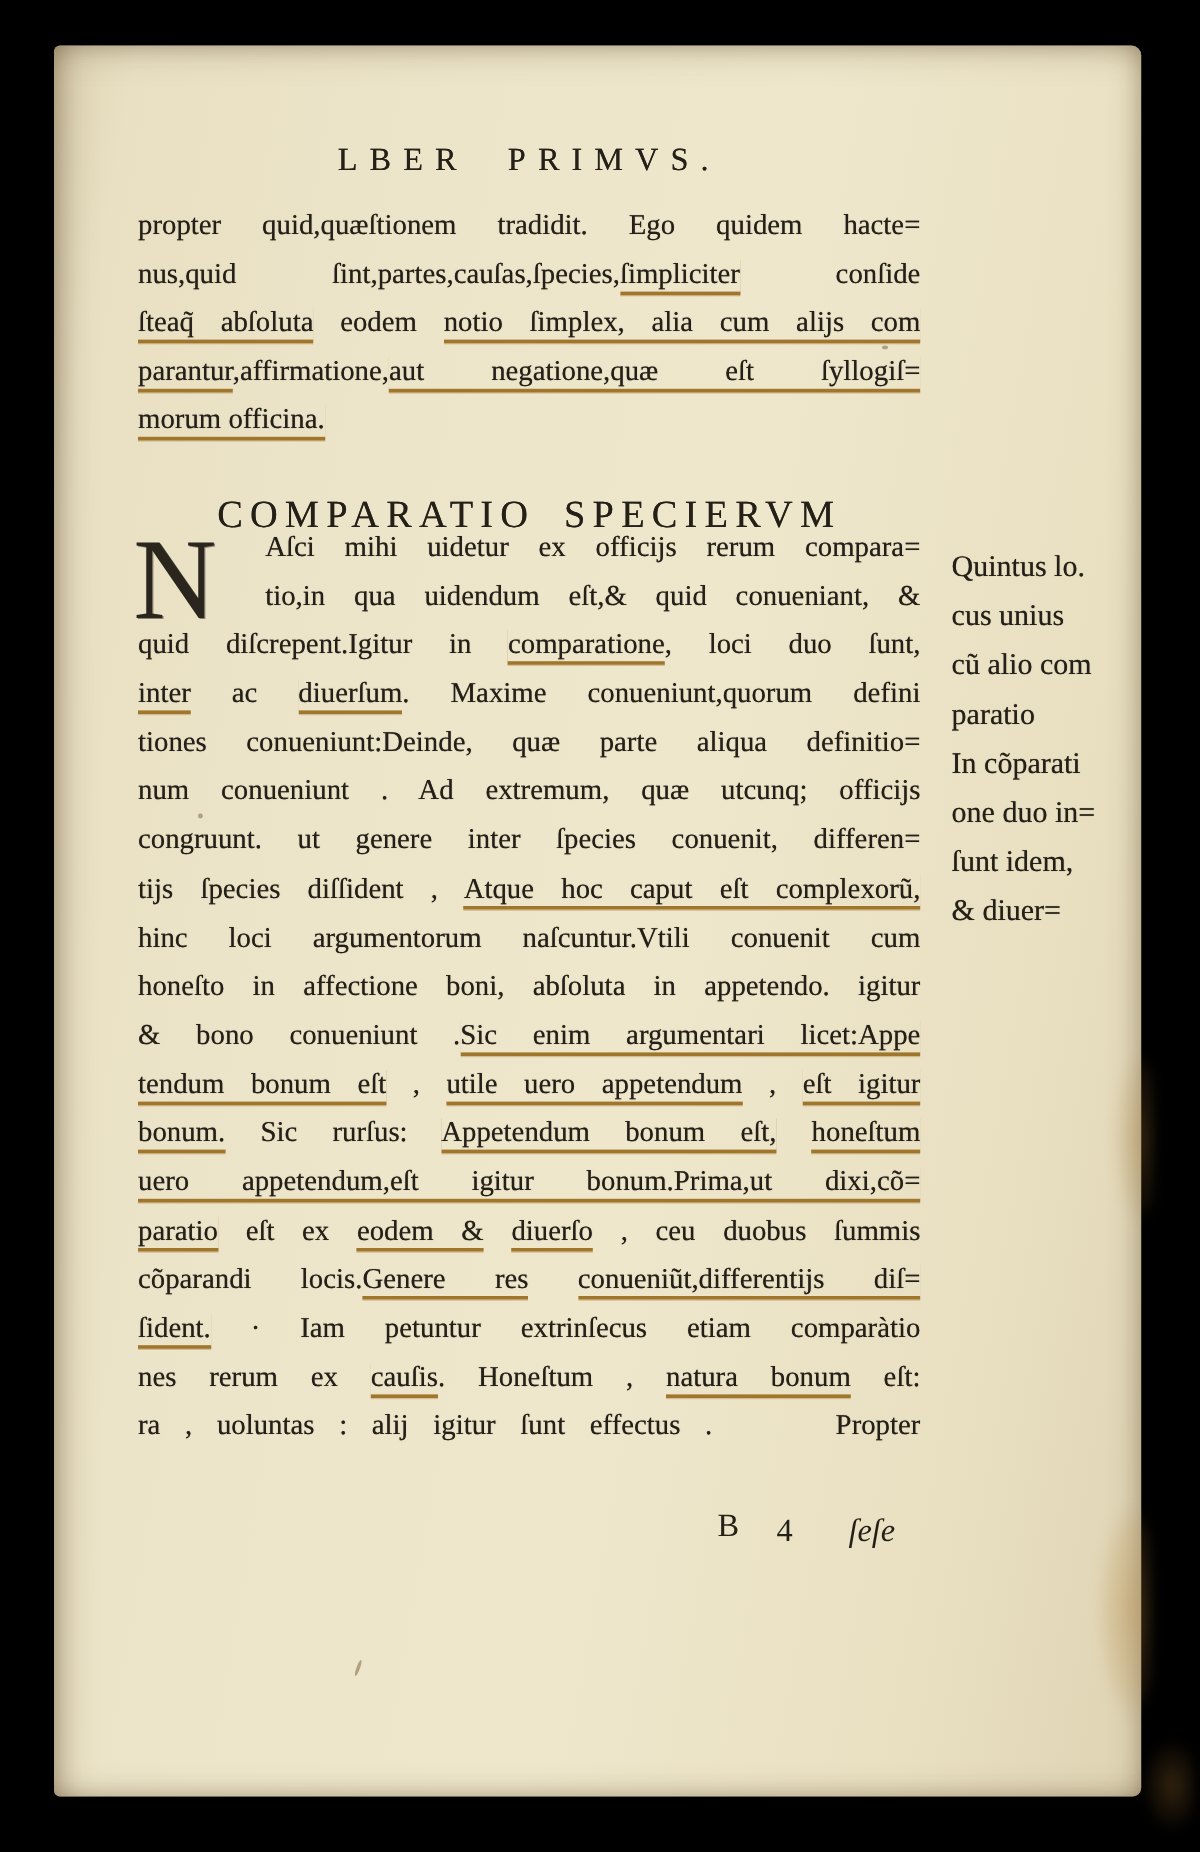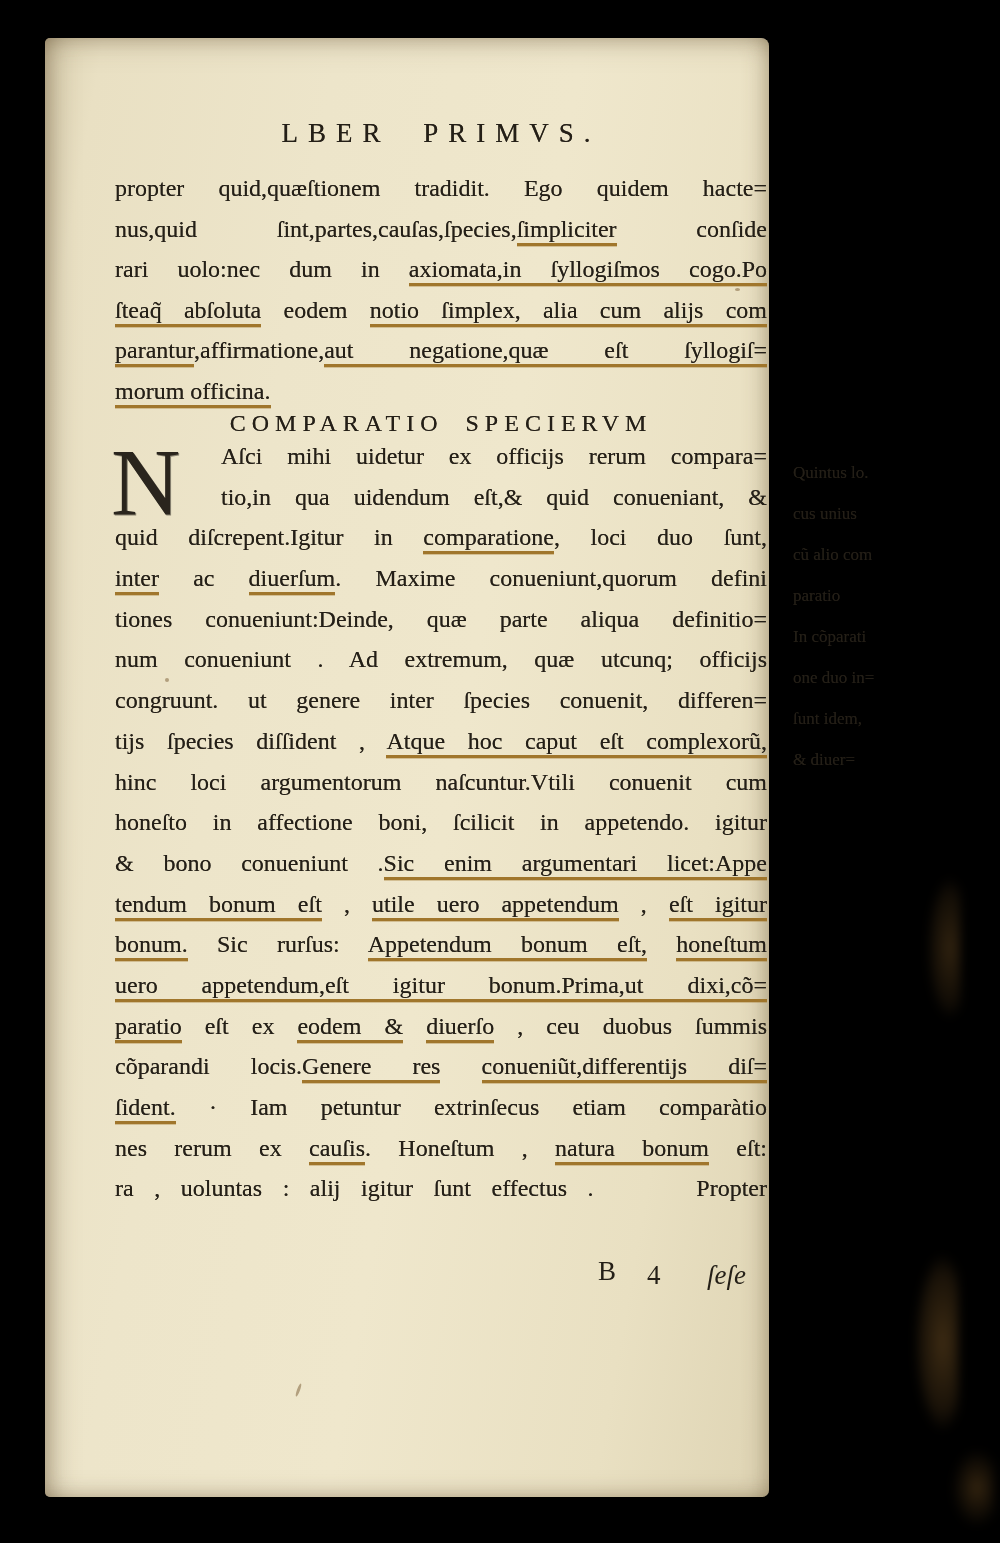--- a/index.html
+++ b/index.html
@@ -2,21 +2,21 @@
 <html style="--bg: #000000; --paper: #eae1c4; --ink: #241f17; --ul: #a0762c;"><head>
 <meta charset="utf-8">
 <style>
   :root{
     --bg:#000000; --paper:#eae1c4; --ink:#241f17; --ul:#a0762c;
   }
   html,body{margin:0;padding:0;}
   body{width:1000px;height:1543px;background:var(--bg);position:relative;
        font-family:"Liberation Serif","DejaVu Serif",serif;overflow:hidden;}
   .paper{
-    position:absolute;left:45px;top:38px;width:724px;height:1459px;
+    position:absolute;left:45px;top:38px;width:906px;height:1459px;
     background:linear-gradient(100deg,#ddd3b4 0%,#e9e0c3 6%,#ede5ca 30%,#efe7cc 55%,#e9e0c2 82%,#e0d6b6 97%);
     border-radius:5px 8px 7px 5px;
     box-shadow:inset 20px 0 30px -18px rgba(95,75,45,.55),
                inset -16px 0 26px -16px rgba(95,75,45,.45),
                inset 0 18px 32px -22px rgba(95,75,45,.5),
                inset 0 -16px 28px -20px rgba(95,75,45,.4);
     color:var(--ink);
   }
   .running-title{
     position:absolute;left:70px;top:80px;width:652px;text-align:center;
@@ -30,31 +30,31 @@
     text-align:justify;text-align-last:justify;overflow:hidden;
     white-space:normal;color:var(--ink);text-shadow:0 0 .6px rgba(36,31,23,.75);
   }
   .main-col .tl{line-height:40.7px;height:40.7px;}
   .tl.short{text-align-last:left;}
   .tl.dc-indent{padding-left:106px;}
   .ul{border-bottom:3px solid var(--ul);padding-bottom:1px;
       box-shadow:0 1px 0 rgba(160,118,44,.35);}
   .section-heading{
     position:absolute;left:70px;top:372px;width:652px;text-align:center;
-    font-size:24px;letter-spacing:6px;word-spacing:10px;color:var(--ink);
+    font-size:32px;letter-spacing:6px;word-spacing:10px;color:var(--ink);
     text-shadow:0 0 .5px rgba(36,31,23,.8);
   }
   .drop-cap{
     position:absolute;left:66px;top:404px;width:100px;height:86px;
     font-size:96px;line-height:82px;font-style:normal;color:#2a251d;
     text-shadow:1px 1px 0 rgba(42,37,29,.5);
   }
   .margin-col{position:absolute;left:748px;top:414px;width:168px;}
   .margin-col .tl{
-    font-size:17px;line-height:41px;height:41px;
+    font-size:25px;line-height:41px;height:41px;
     text-align:left;text-align-last:left;white-space:nowrap;
   }
   .sig-line{position:absolute;left:70px;top:1218px;width:652px;height:46px;font-size:27px;}
   .sig-letter{position:absolute;left:483px;top:0;font-style:normal;}
   .sig-number{position:absolute;left:532px;top:4px;font-style:normal;}
   .catchword{position:absolute;left:592px;top:4px;font-style:italic;}
   .stain{position:absolute;filter:blur(5px);pointer-events:none;}
   .stain-1{left:848px;top:1192px;width:66px;height:250px;
     background:radial-gradient(ellipse 60% 50% at 75% 45%,rgba(178,126,56,.34),rgba(178,126,56,.14) 55%,transparent 72%);}
   .stain-2{left:860px;top:810px;width:56px;height:200px;
@@ -66,41 +66,40 @@
 </head>
 <body>
 
 <div class="paper">
 
   <div class="running-title">LBER PRIMVS.</div>
 
   <div class="body-col">
       <div class="tl"><span>propter quid,quæſtionem tradidit. Ego quidem hacte=</span></div>
       <div class="tl"><span>nus,quid ſint,partes,cauſas,ſpecies,</span><span class="ul">ſimpliciter</span><span> conſide</span></div>
-      <div class="tl"><span>rari uolo:nec dum in </span><span class="ul">axiomata,in ſyllogiſmos cogo.Po</span></div>
       <div class="tl"><span class="ul">ſteaq̃ abſoluta</span><span> eodem </span><span class="ul">notio ſimplex, alia cum alijs com</span></div>
       <div class="tl"><span class="ul">parantur</span><span>,affirmatione,</span><span class="ul">aut negatione,quæ eſt ſyllogiſ=</span></div>
       <div class="tl short"><span class="ul">morum officina.</span></div>
     </div>
 
   <div class="section-heading">COMPARATIO SPECIERVM</div>
 
   <div class="drop-cap">N</div>
 
   <div class="main-col">
       <div class="tl dc-indent"><span>Aſci mihi uidetur ex officijs rerum compara=</span></div>
       <div class="tl dc-indent"><span>tio,in qua uidendum eſt,&amp; quid conueniant, &amp;</span></div>
       <div class="tl"><span>quid diſcrepent.Igitur in </span><span class="ul">comparatione</span><span>, loci duo ſunt,</span></div>
       <div class="tl"><span class="ul">inter</span><span> ac </span><span class="ul">diuerſum</span><span>. Maxime conueniunt,quorum defini</span></div>
       <div class="tl"><span>tiones conueniunt:Deinde, quæ parte aliqua definitio=</span></div>
       <div class="tl"><span>num conueniunt . Ad extremum, quæ utcunq; officijs</span></div>
       <div class="tl"><span>congruunt. ut genere inter ſpecies conuenit, differen=</span></div>
       <div class="tl"><span>tijs ſpecies diſſident , </span><span class="ul">Atque hoc caput eſt complexorũ,</span></div>
       <div class="tl"><span>hinc loci argumentorum naſcuntur.Vtili conuenit cum</span></div>
-      <div class="tl"><span>honeſto in affectione boni, ſcilicit in appetendo. igitur</span></div>
+      <div class="tl"><span>honeſto in affectione boni, abſoluta in appetendo. igitur</span></div>
       <div class="tl"><span>&amp; bono conueniunt .</span><span class="ul">Sic enim argumentari licet:Appe</span></div>
       <div class="tl"><span class="ul">tendum bonum eſt</span><span> , </span><span class="ul">utile uero appetendum</span><span> , </span><span class="ul">eſt igitur</span></div>
       <div class="tl"><span class="ul">bonum.</span><span> Sic rurſus: </span><span class="ul">Appetendum bonum eſt,</span><span> </span><span class="ul">honeſtum</span></div>
       <div class="tl"><span class="ul">uero appetendum,eſt igitur bonum.Prima,ut dixi,cõ=</span></div>
       <div class="tl"><span class="ul">paratio</span><span> eſt ex </span><span class="ul">eodem &amp;</span><span> </span><span class="ul">diuerſo</span><span> , ceu duobus ſummis</span></div>
       <div class="tl"><span>cõparandi locis.</span><span class="ul">Genere res</span><span> </span><span class="ul">conueniũt,differentijs diſ=</span></div>
       <div class="tl"><span class="ul">ſident.</span><span> ·  Iam petuntur extrinſecus etiam comparàtio</span></div>
       <div class="tl"><span>nes rerum ex </span><span class="ul">cauſis</span><span>. Honeſtum , </span><span class="ul">natura bonum</span><span> eſt:</span></div>
       <div class="tl"><span>ra , uoluntas : alij igitur ſunt effectus .</span><span>&nbsp;&nbsp;&nbsp;&nbsp;&nbsp;Propter</span></div>
     </div>

